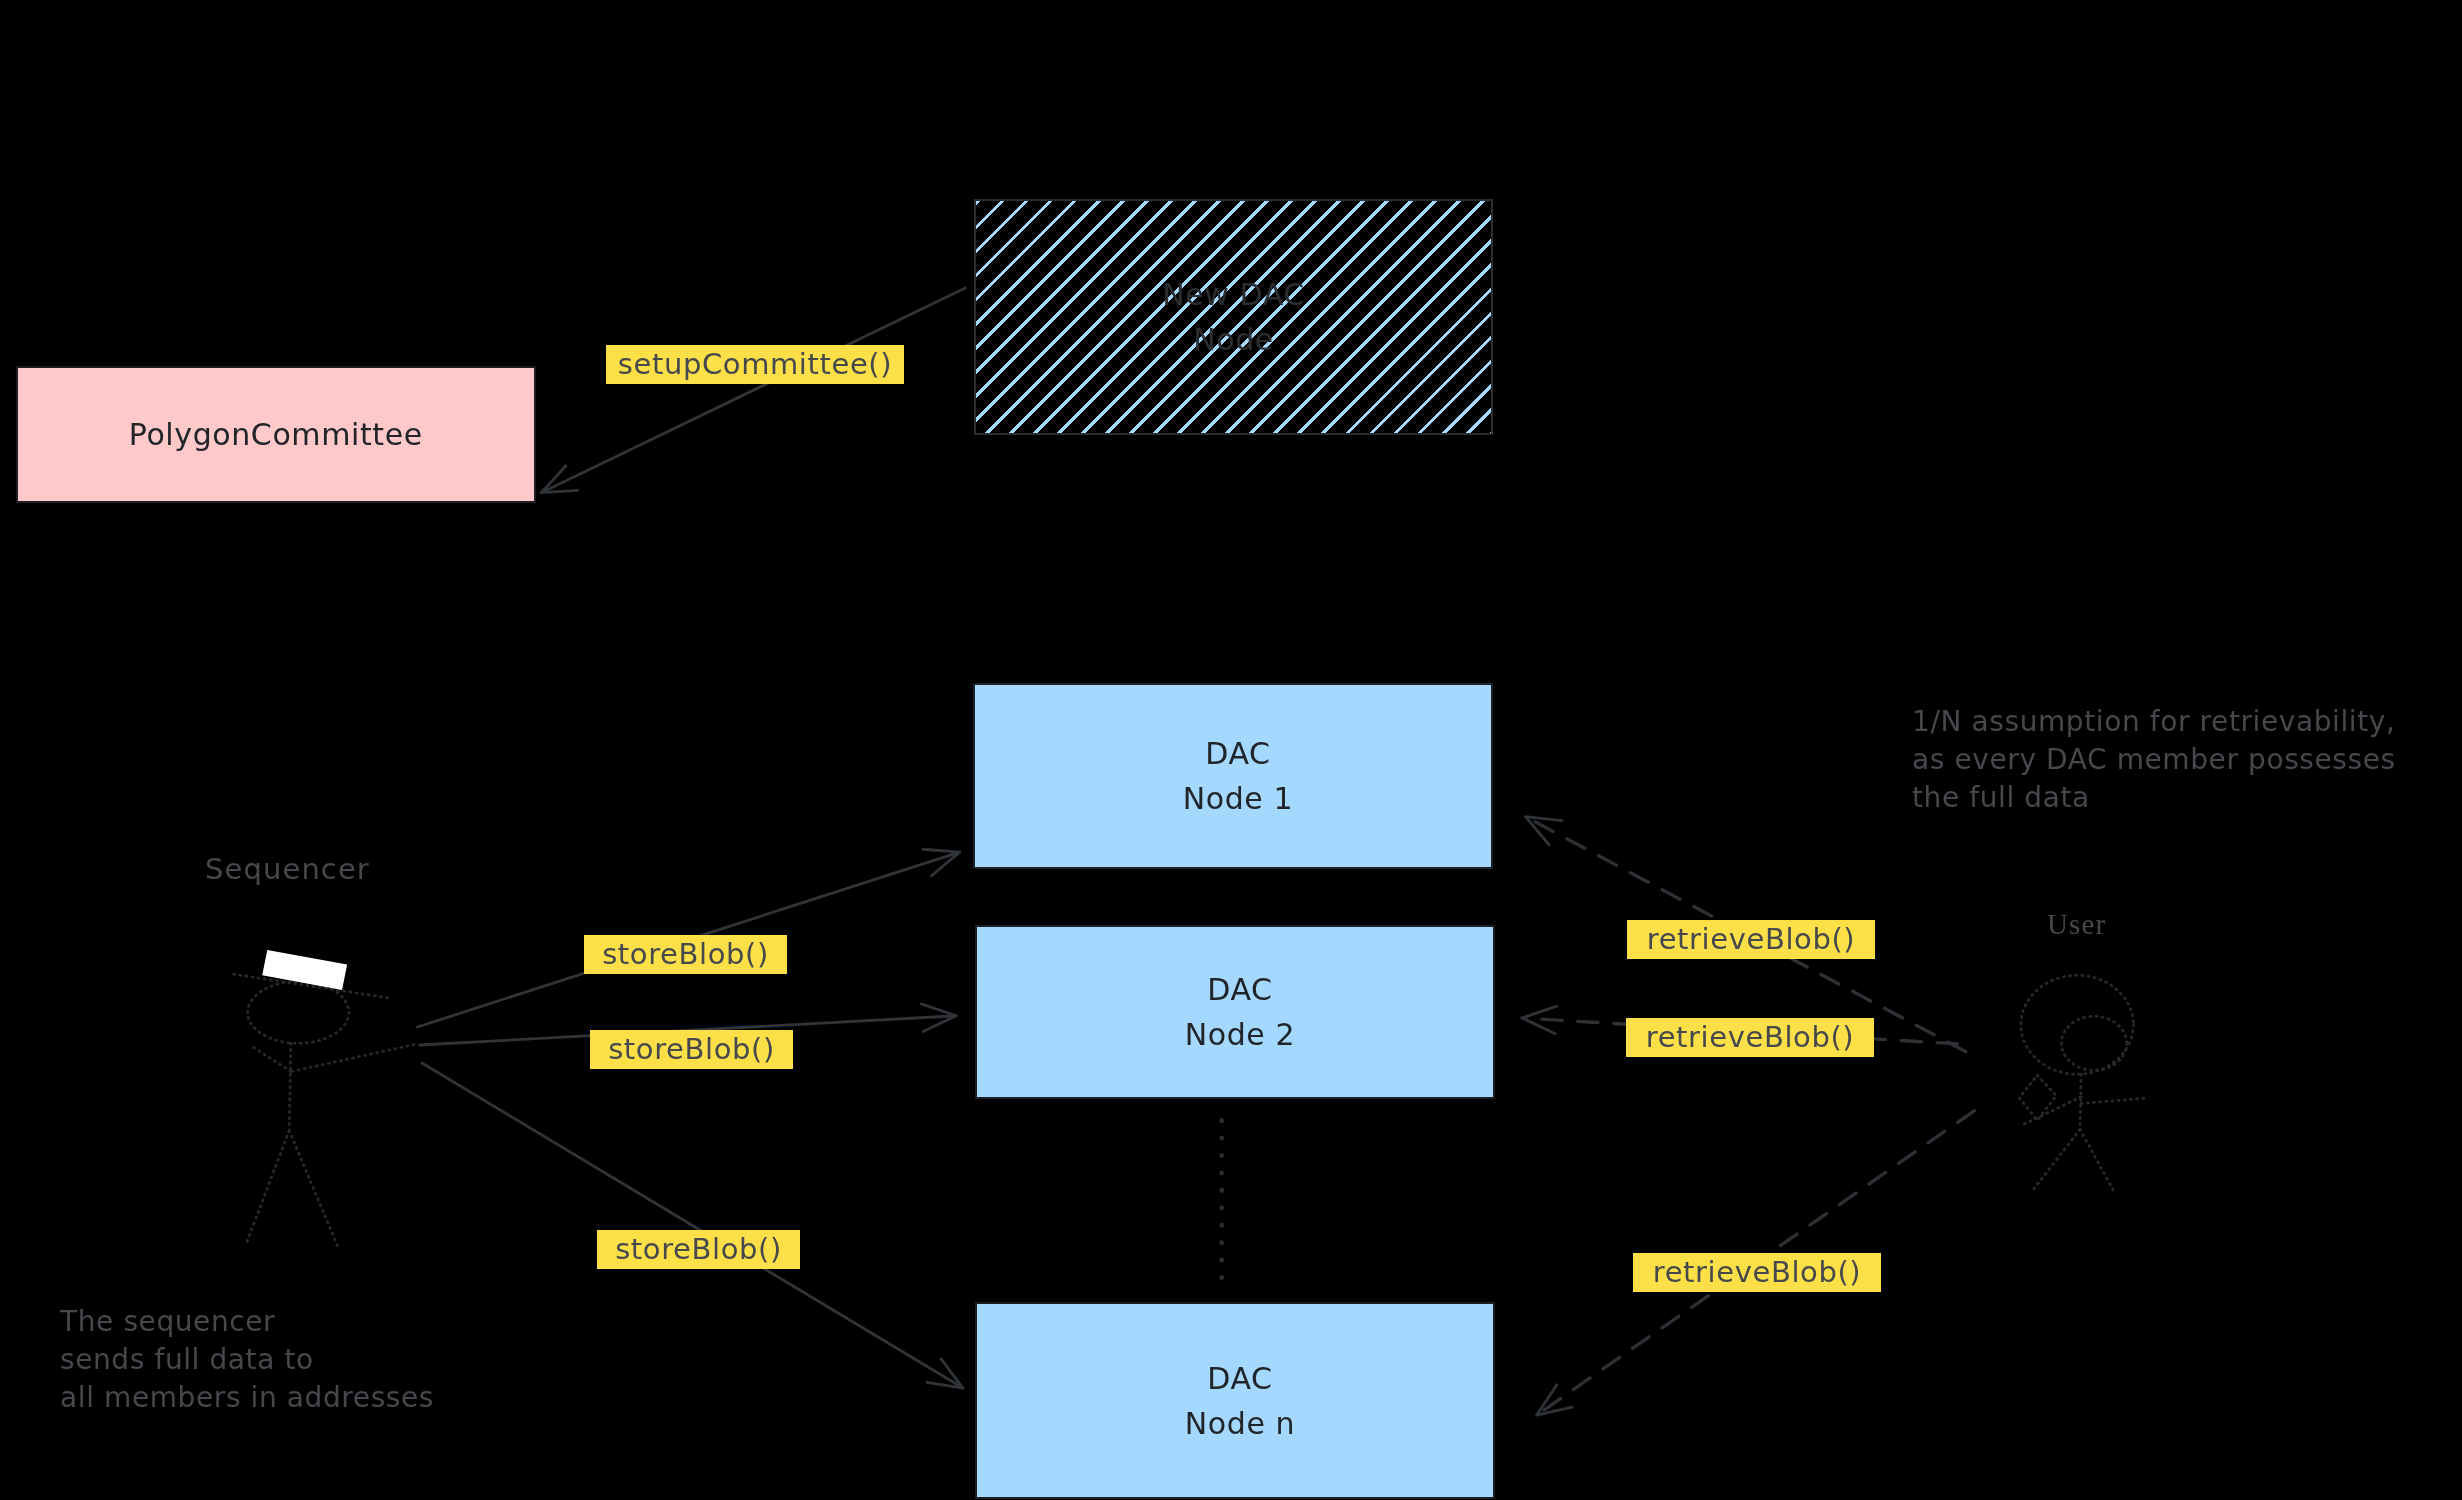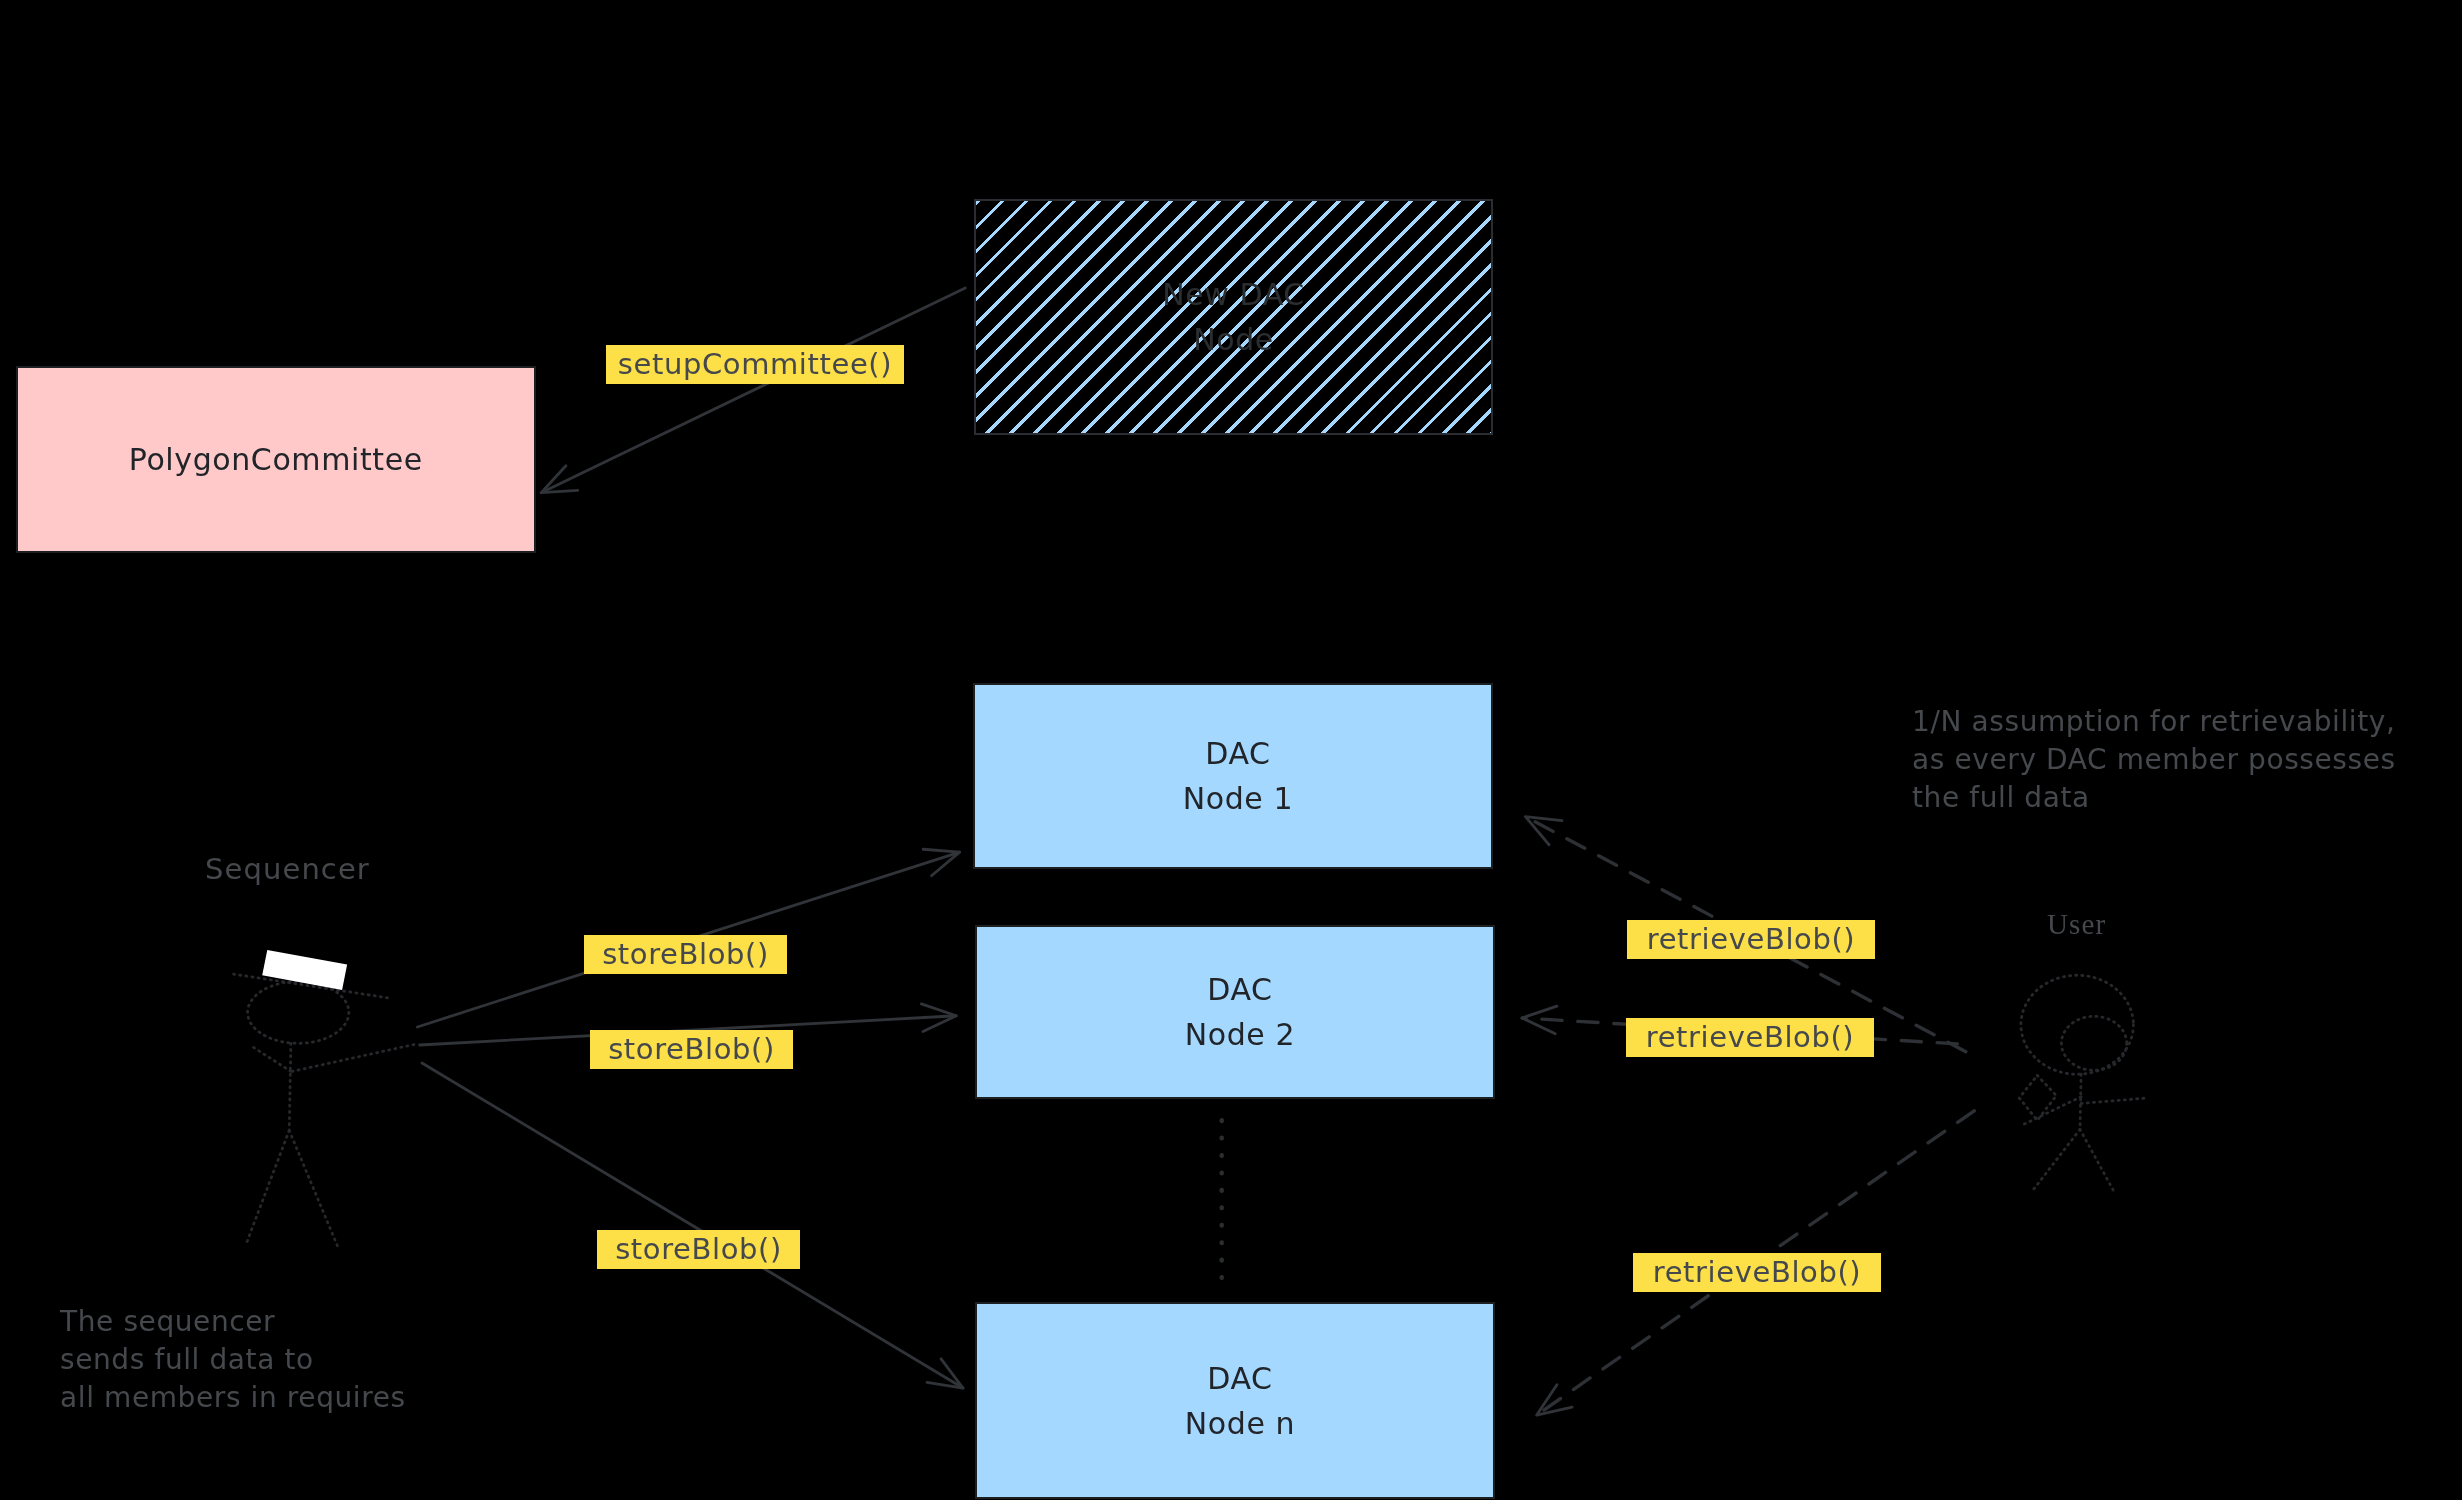--- a/index.html
+++ b/index.html
@@ -121,21 +121,21 @@
       <path class="figure" d="M3698,2008 L3757,2116"></path>
     </g>
   </svg>
 
 
   <div class="abs box box-hatched" style="left:974px;top:199px;width:519px;height:236px;">
     <div class="box-label">New DAC
 Node</div>
   </div>
 
-  <div class="abs box box-pink" style="left:15.8px;top:366px;width:520px;height:187px;">
+  <div class="abs box box-pink" style="left:15.8px;top:366px;width:520px;height:137px;">
     <div class="box-label">PolygonCommittee</div>
   </div>
 
   <div class="abs box box-blue" style="left:973px;top:683px;width:520px;height:186px;">
     <div class="box-label">DAC
 Node 1</div>
   </div>
   <div class="abs box box-blue" style="left:975px;top:925px;width:520px;height:174px;">
     <div class="box-label">DAC
 Node 2</div>
@@ -157,16 +157,16 @@
 
   <div class="abs actor-label" style="left:205px;top:852px;">Sequencer</div>
   <div class="abs actor-label" style="left:2047px;top:908px;font-family:Liberation Serif, serif;">User</div>
 
   <div class="abs note note-small" style="left:1912px;top:703px;width:563px;">1/N assumption for retrievability,
 as every DAC member possesses
 the full data</div>
 
   <div class="abs note note-small" style="left:60px;top:1303px;width:405px;">The sequencer
 sends full data to
-all members in requires</div>
+all members in addresses</div>
 
 </div>
 
 
 </body></html>

